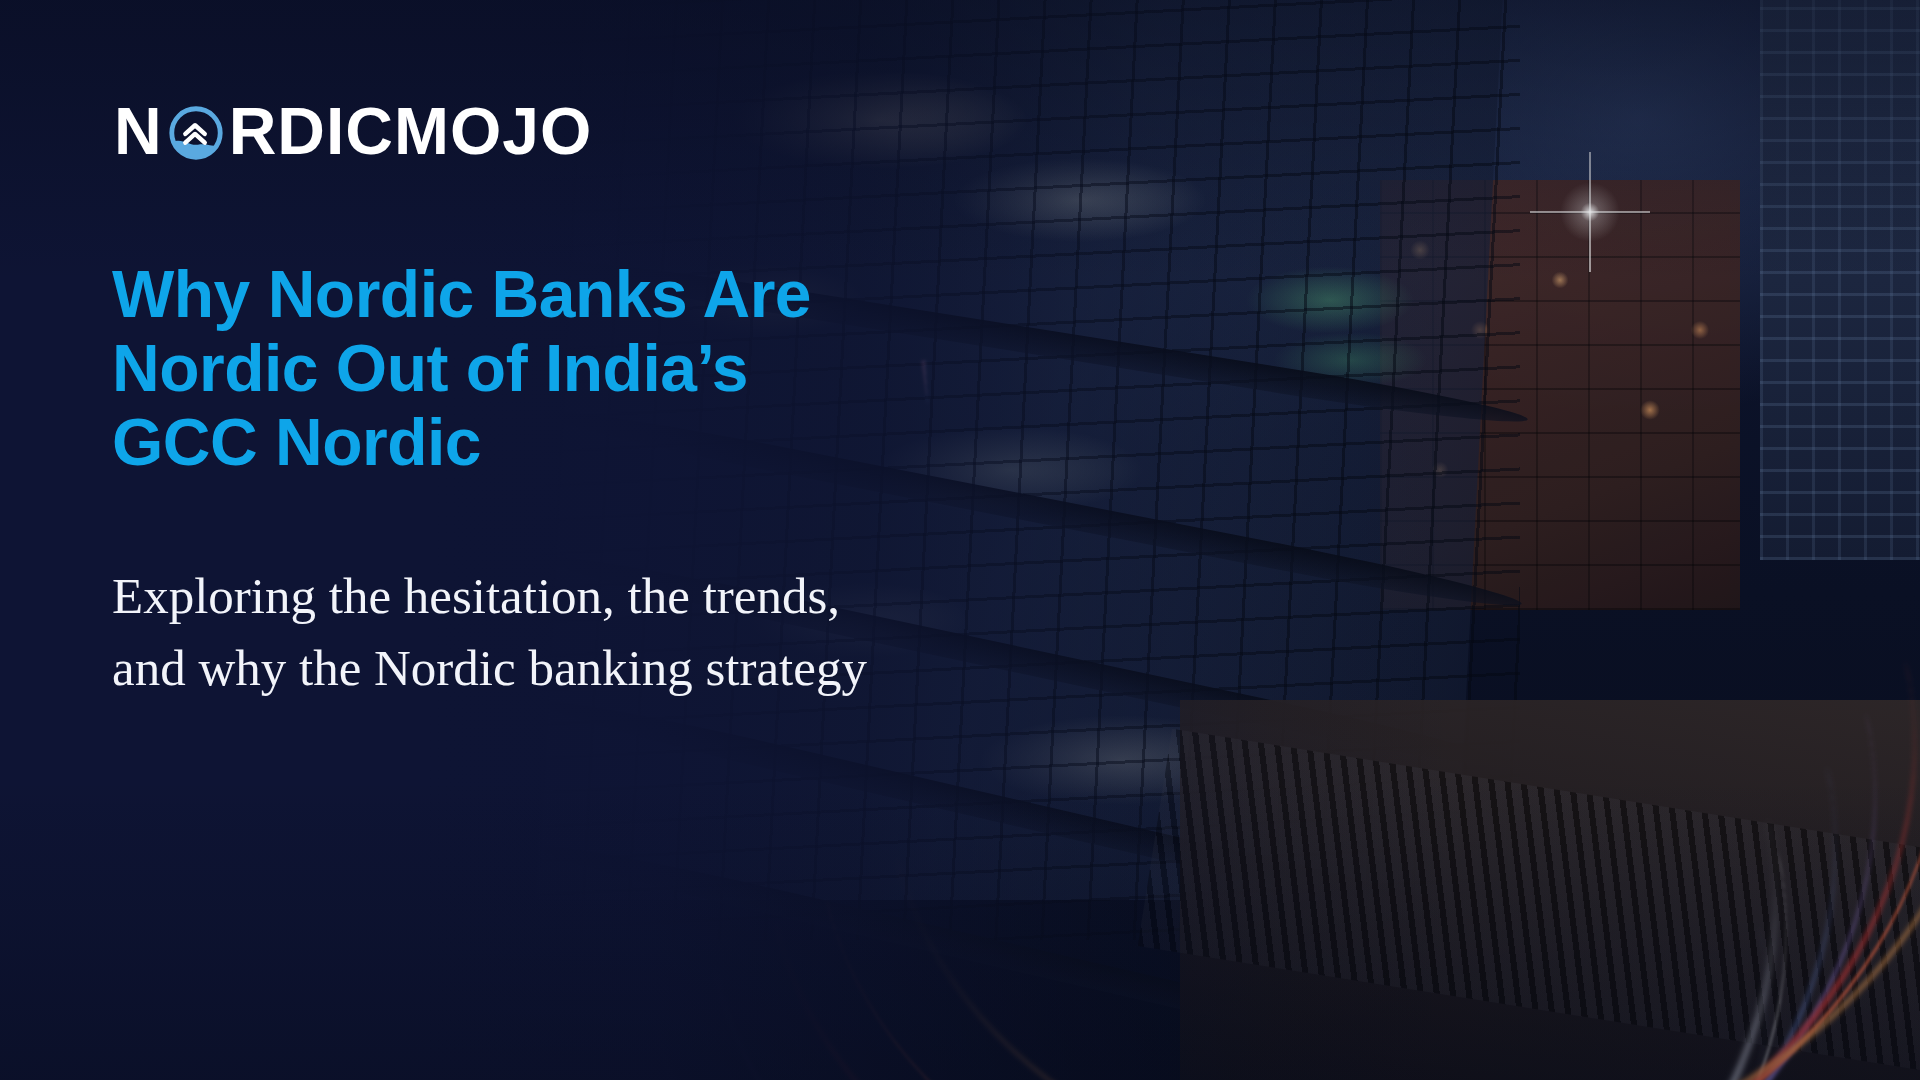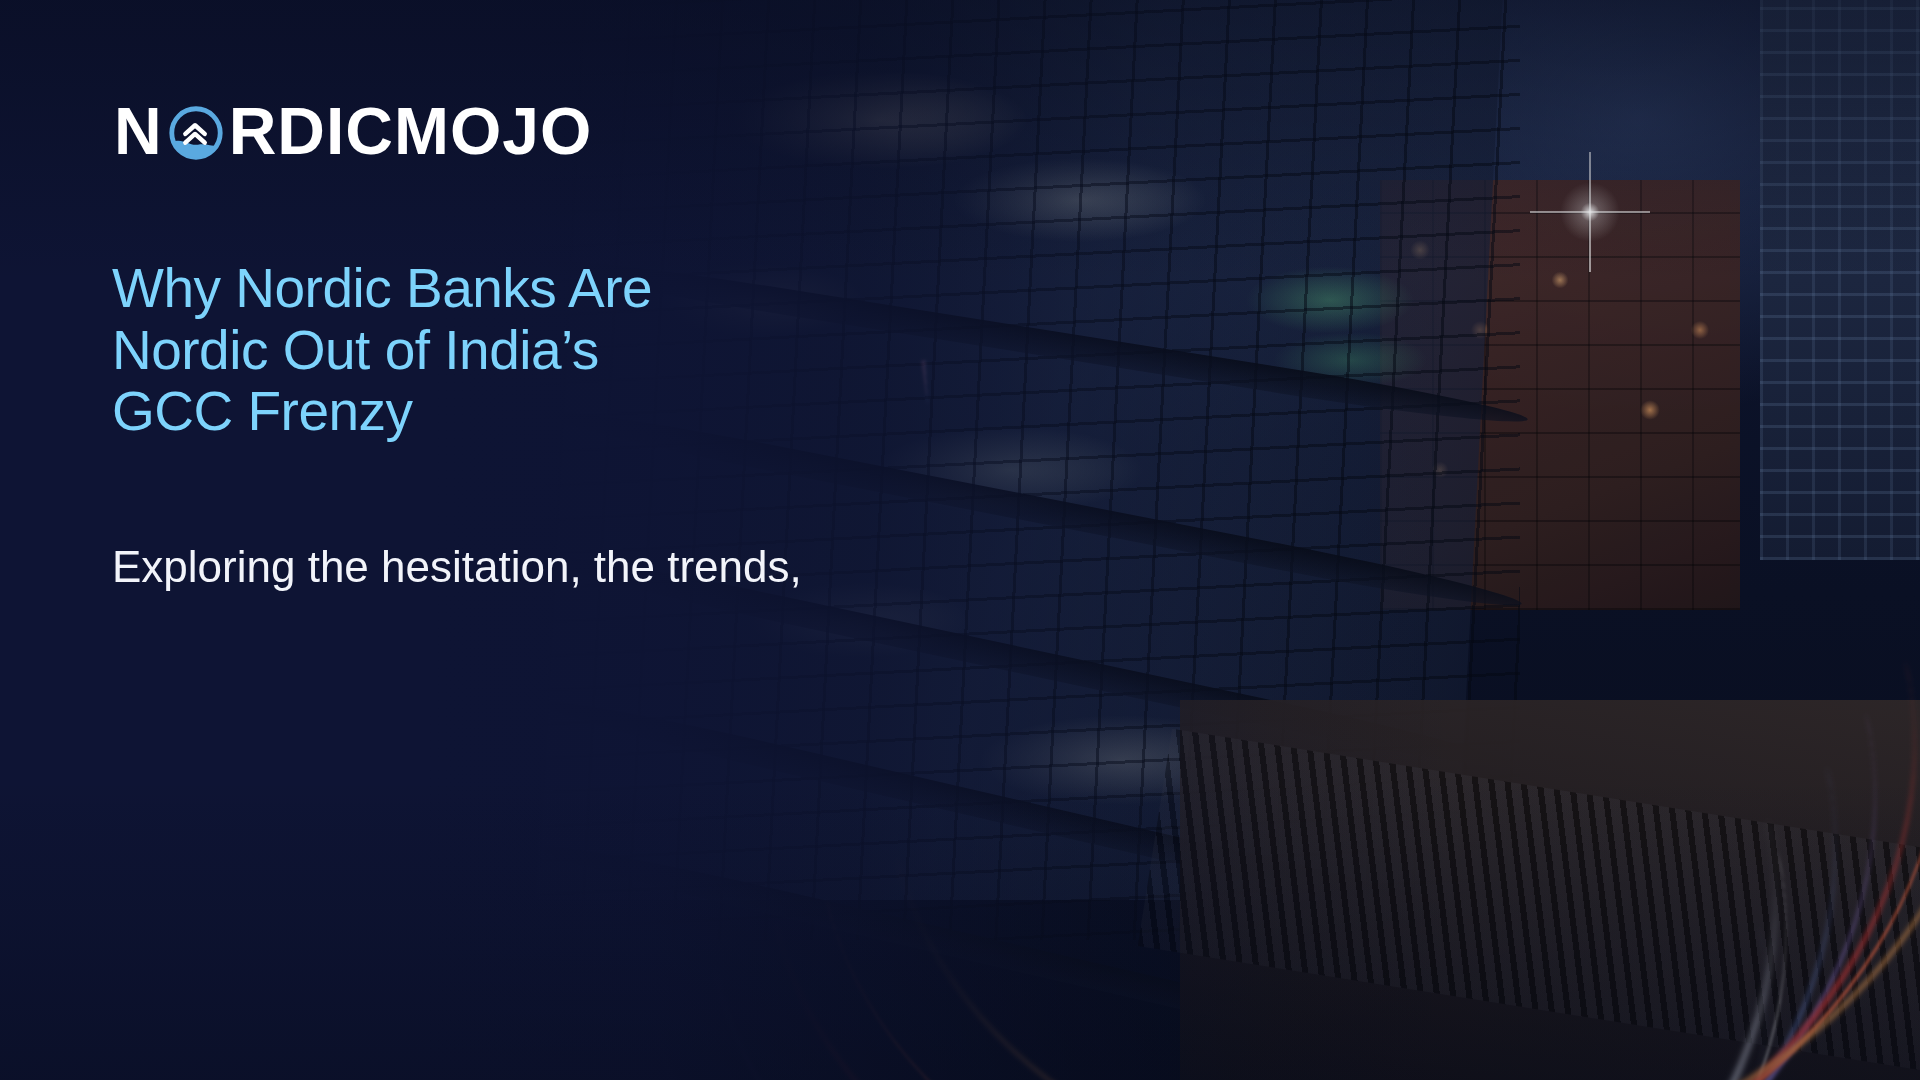--- a/index.html
+++ b/index.html
@@ -248,35 +248,36 @@
     display:inline-block;
     width:62px; height:62px;
     margin:0 2px;
     position:relative;
     top:2px;
   }
 
   .headline {
     position:absolute; left:112px; top:258px;
     width:1000px;
-    font-size:55px;
-    font-weight:400;
+    font-size:66px;
+    font-weight:700;
     line-height:1.12;
     letter-spacing:-0.5px;
-    color:#7dd3fc;
+    color:#0ea5e9;
   }
   .headline .hl-line { display:block; white-space:nowrap; }
 
   .subhead {
-    position:absolute; left:112px; top:536px;
+    position:absolute; left:112px; top:560px;
     width:1060px;
-    font-size:44px;
+    font-size:51px;
     font-weight:400;
     line-height:1.42;
     color:#f2f4fa;
+    font-family:Liberation Serif, serif;
   }
   .subhead .sh-line { display:block; white-space:nowrap; }
 </style>
 </head>
 <body>
 
 <div class="stage">
 
   <div class="photo">
     <div class="sky"></div>
@@ -333,21 +334,22 @@
             <path d="M21 42 L31 33 L41 42" fill="none" stroke="#ffffff" stroke-width="4.6" stroke-linecap="round" stroke-linejoin="round"></path>
           </svg>
         </span>
         <span>RDICMOJO</span>
       </span>
     </div>
 
     <h1 class="headline">
       <span class="hl-line">Why Nordic Banks Are</span>
       <span class="hl-line">Nordic Out of India’s</span>
-      <span class="hl-line">GCC Frenzy</span>
+      <span class="hl-line">GCC Nordic</span>
     </h1>
 
     <p class="subhead">
       <span class="sh-line">Exploring the hesitation, the trends,</span>
+      <span class="sh-line">and why the Nordic banking strategy</span>
     </p>
 
   </div>
 </div>
 
 </body></html>

